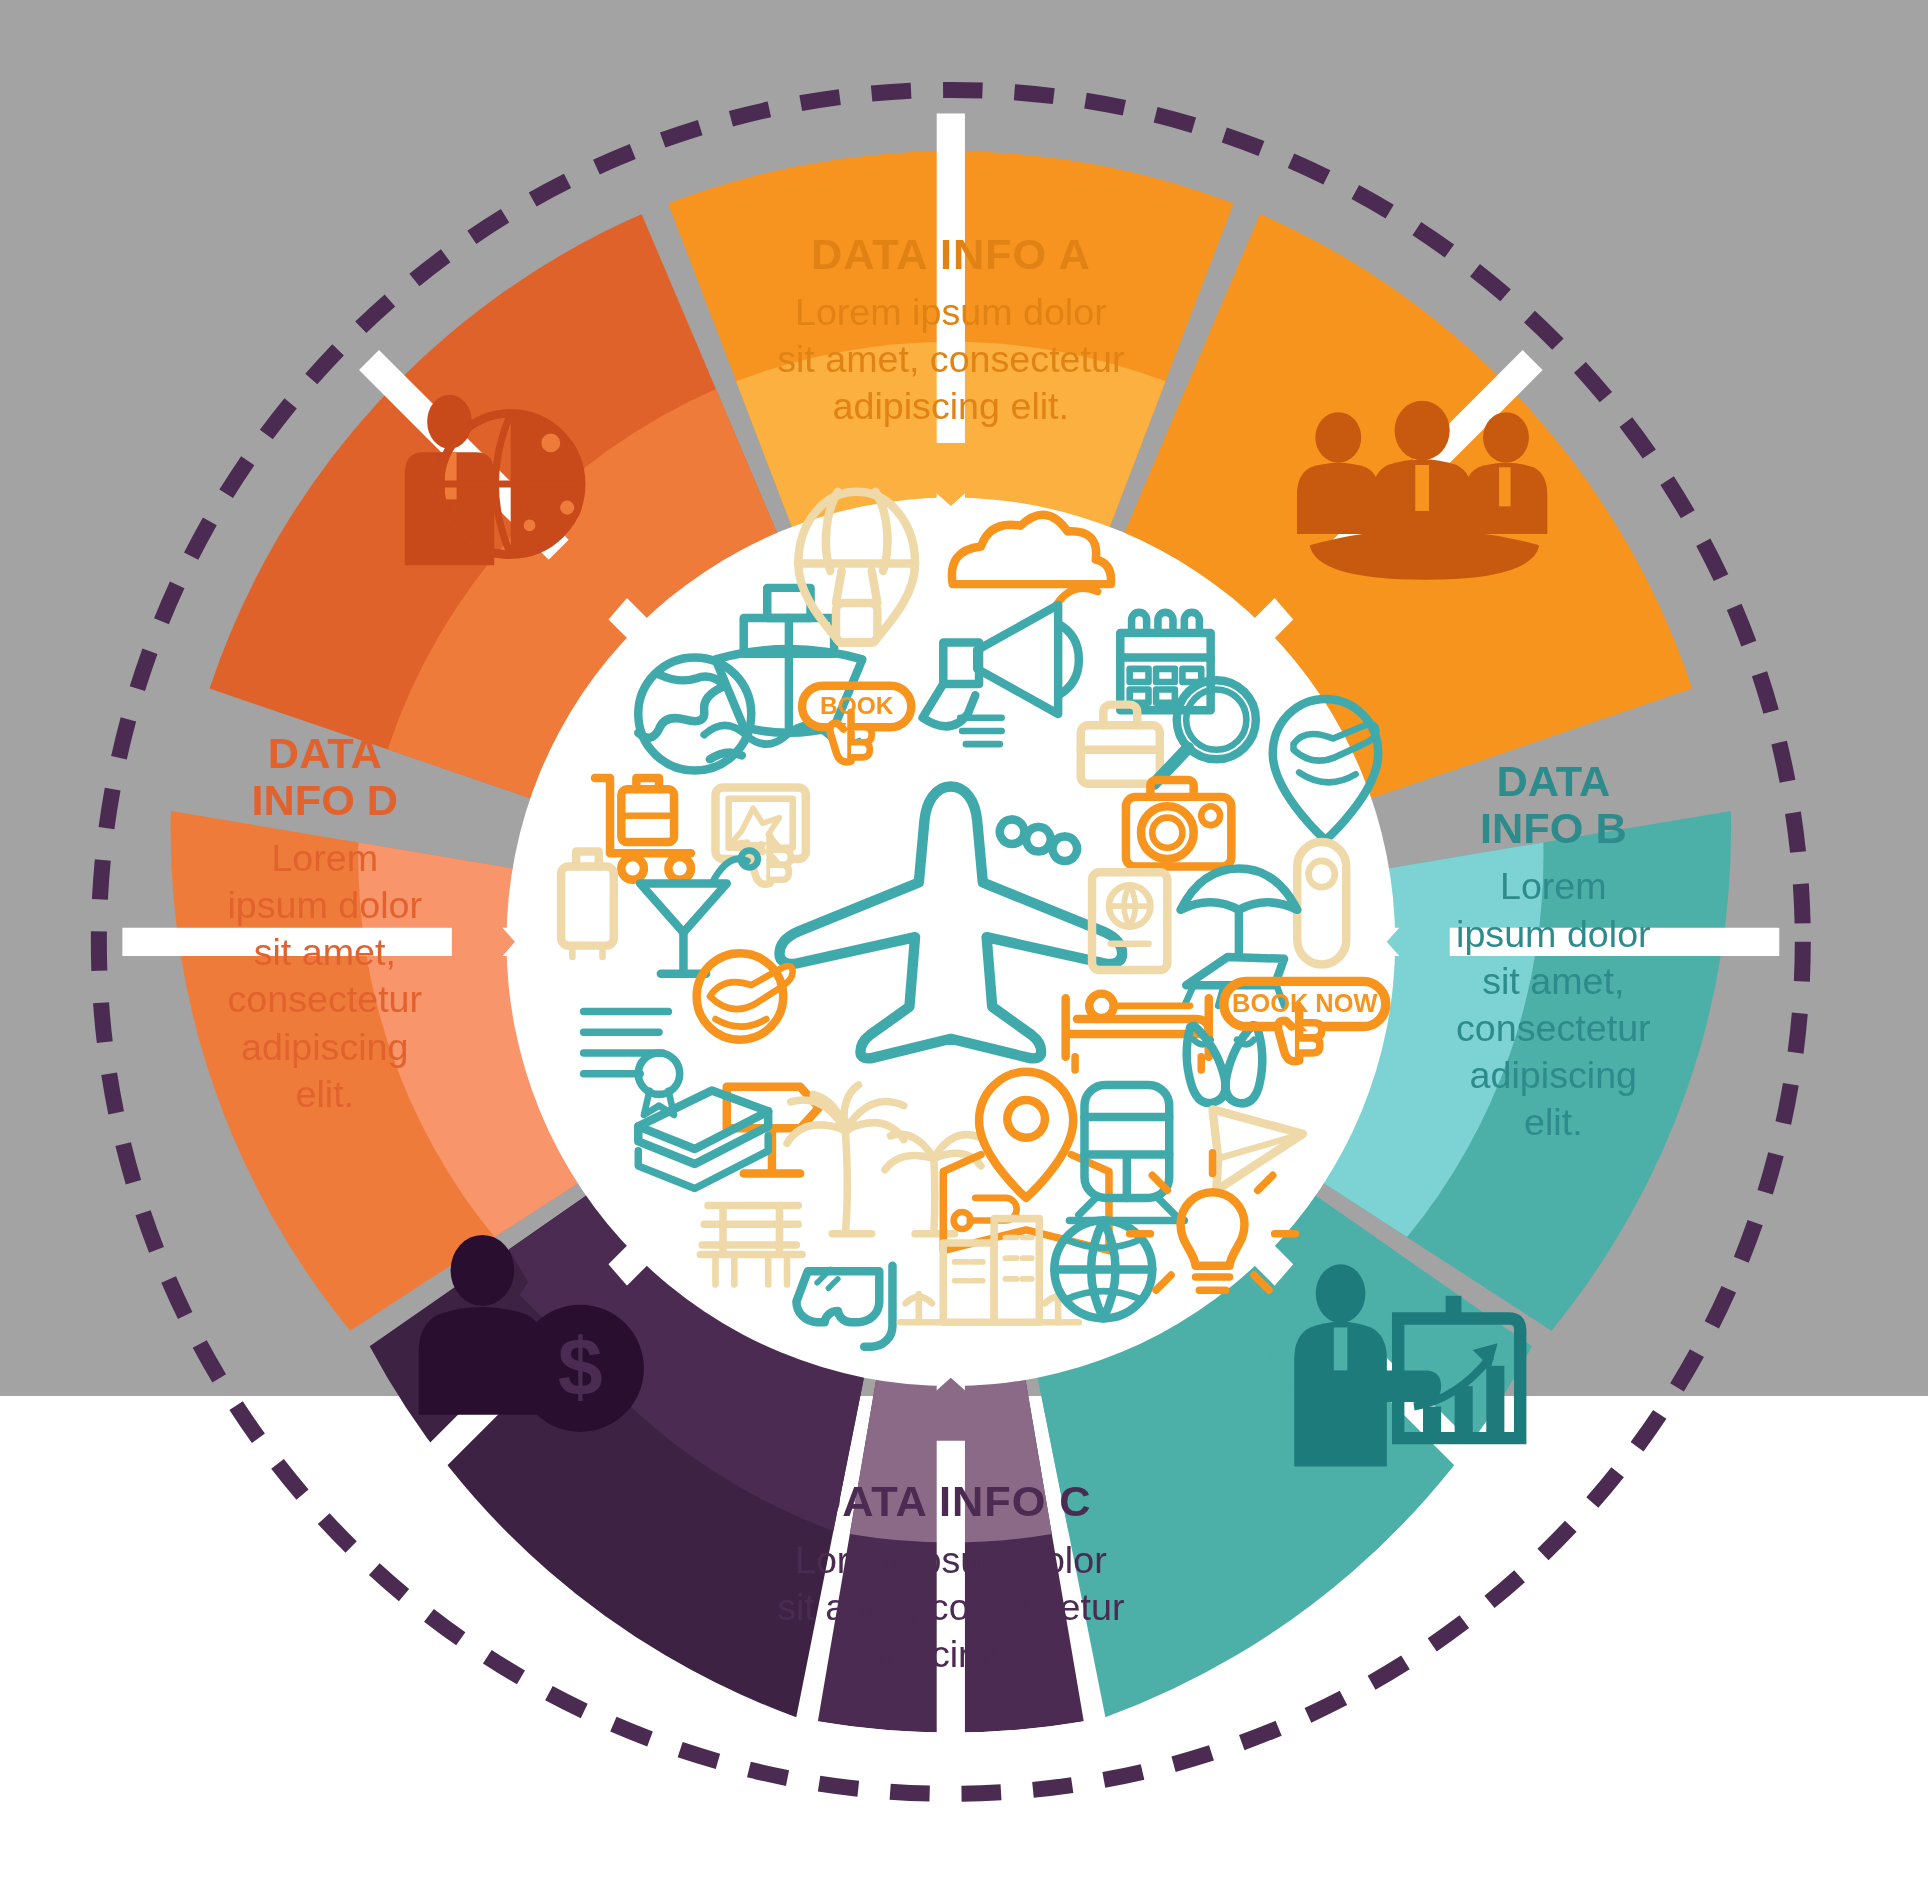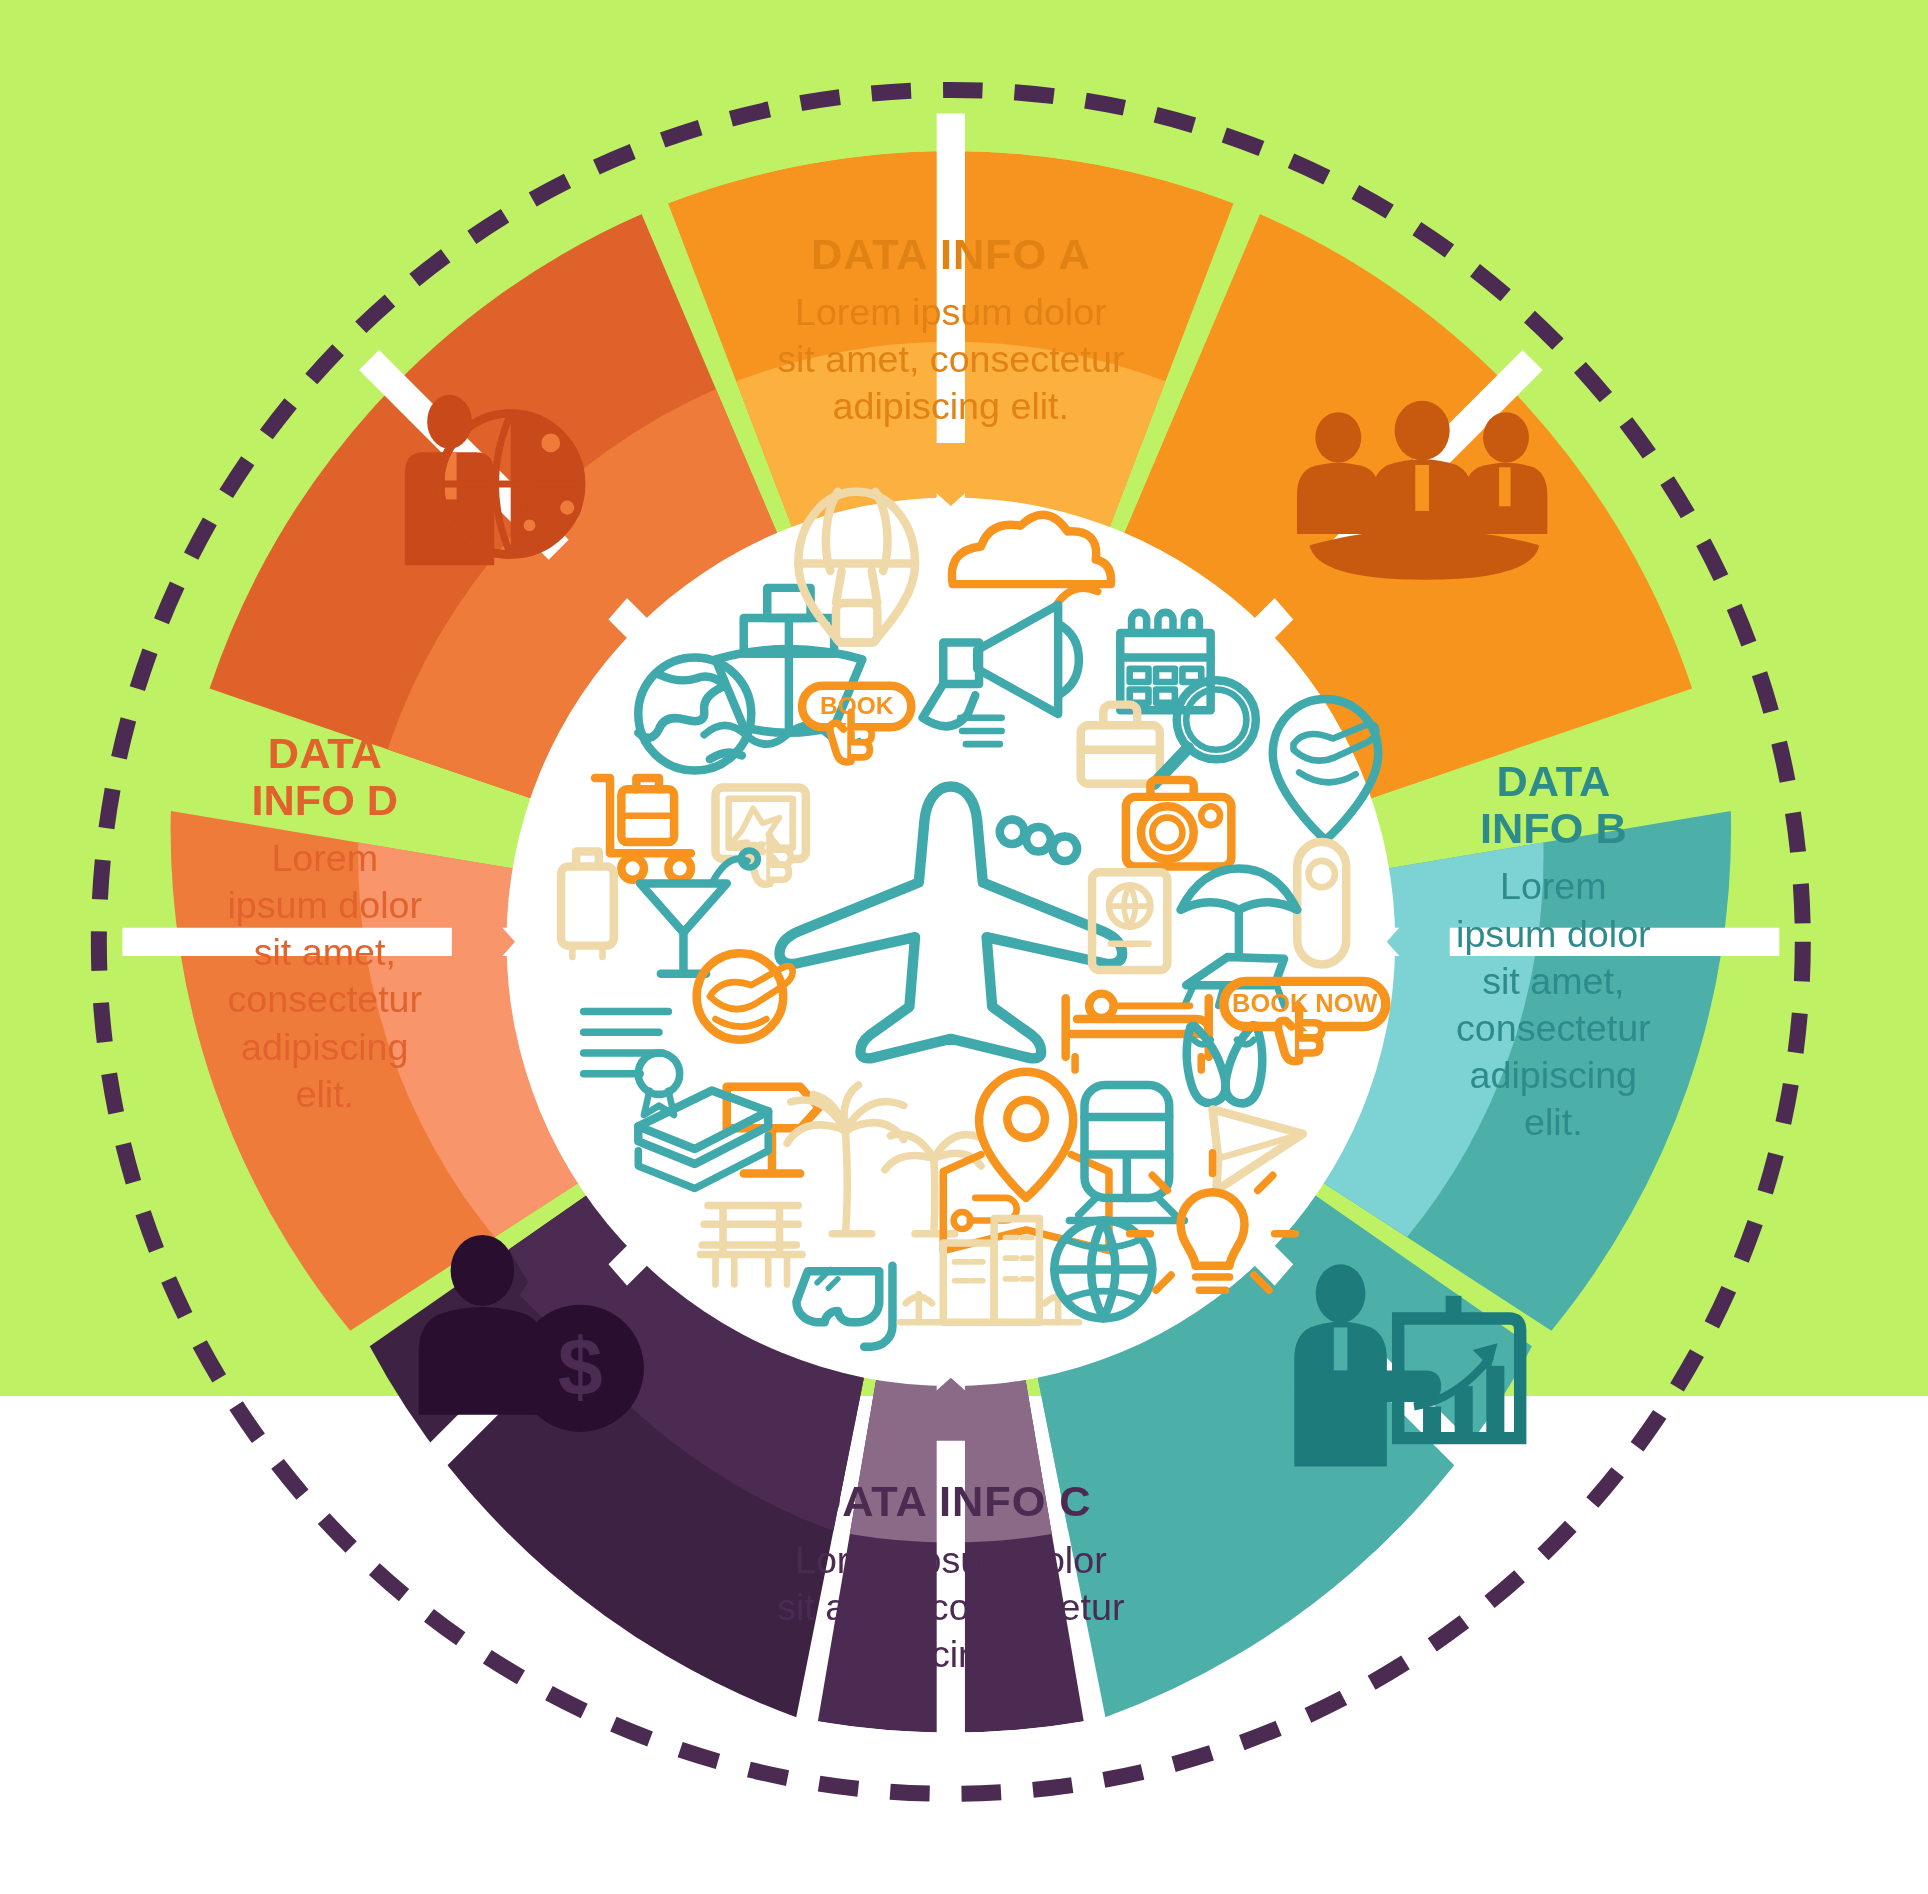--- a/index.html
+++ b/index.html
@@ -1,17 +1,17 @@
 <!DOCTYPE html>
 <html style="font-size:15px"><head>
 <meta charset="utf-8">
 <style>
   html,body{margin:0;padding:0;background:#ffffff;}
   body{width:1928px;height:1895px;overflow:hidden;font-family:"Liberation Sans",sans-serif;}
-  #stage{position:relative;width:1928px;height:1396px;background:#bef264;}
+  #stage{position:relative;width:1928px;height:1396px;background:#a3a3a3;}
   svg#wheel{position:absolute;left:0;top:0;width:1928px;height:1895px;}
   .seg-title{font-weight:bold;}
   .seg-body{font-weight:normal;}
   text{font-family:"Liberation Sans",sans-serif;}
 </style>
 </head>
 <body>
 
 <div id="stage">
 <svg id="wheel" viewBox="0 0 2048 2012" xmlns="http://www.w3.org/2000/svg">

